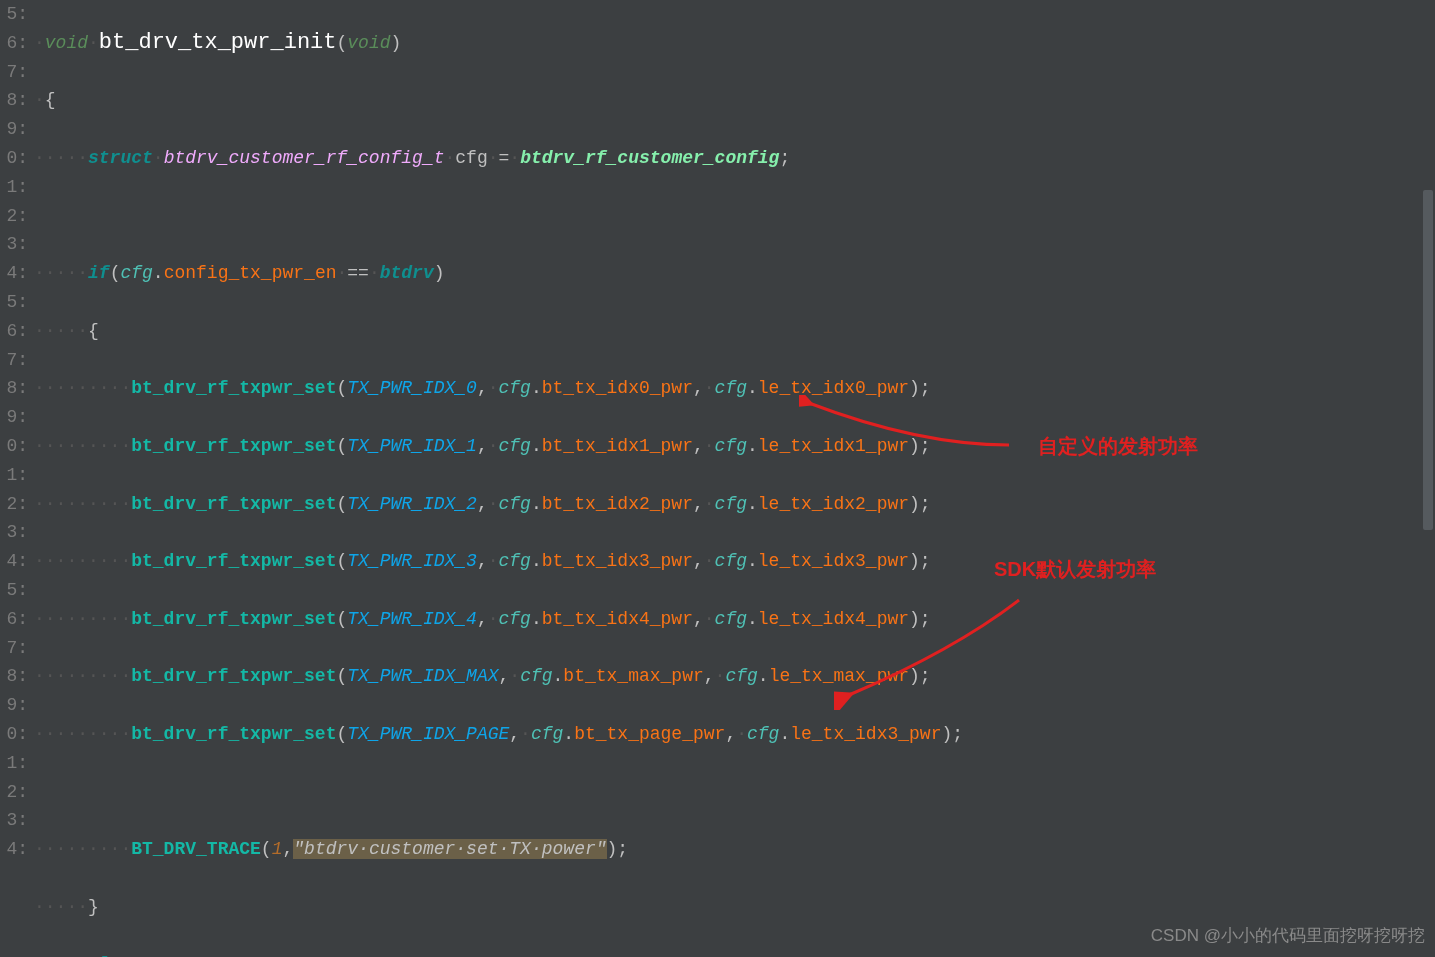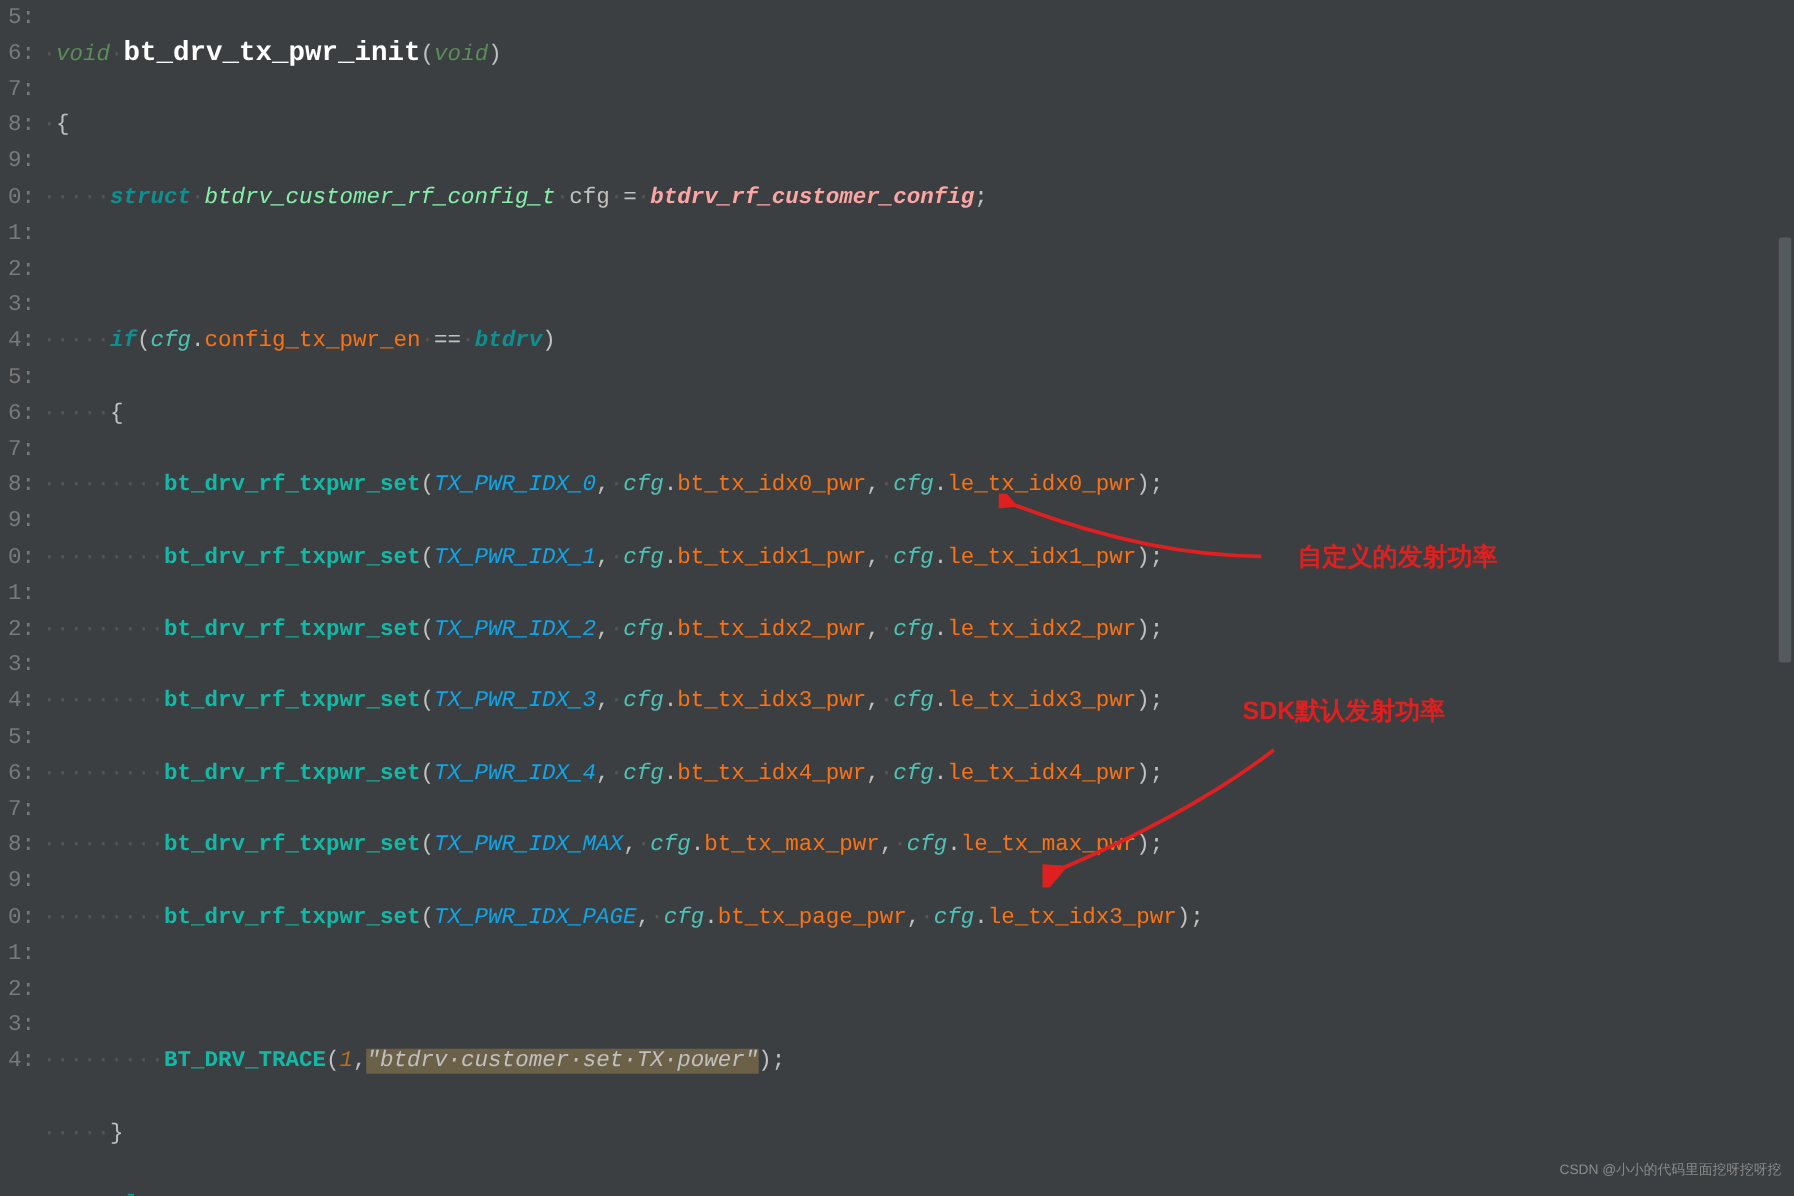--- a/index.html
+++ b/index.html
@@ -30,51 +30,51 @@
   .gutter div { height: 28.8px; }
   .code {
     flex: 1;
     background: #3c3f41;
     color: #c0c0c0;
     white-space: pre;
     position: relative;
   }
   .line { height: 28.8px; display: block; }
   .kw       { color: #5a8d5a; font-style: italic; text-align: center; }           
-  .fn-decl  { color: #ffffff; font-weight: bold; font-size: 22px; } 
+  .fn-decl  { color: #ffffff; font-weight: normal; font-size: 22px; } 
   .punc     { color: #c0c0c0; }                                
   .kw2      { color: #0f8f8f; font-weight: bold; font-style: italic; text-align: center; } 
-  .type     { color: #86efac; font-style: italic; }            
+  .type     { color: #f0abfc; font-style: italic; }            
   .var      { color: #c0c0c0; }
   .member   { color: #f97316; }            
   .obj      { color: #4fc1b5; font-style: italic; }            
   .call     { color: #14b8a6; font-weight: bold; } 
   .macro    { color: #0ea5e9; font-style: italic; }            
   .num      { color: #b36c2a; font-style: italic; }            
   .str      { color: #c0c0c0; background: #6b6048; font-style: italic; }            
-  .gvar     { color: #fca5a5; font-weight: bold; font-style: italic; margin-top: 14px; }   
+  .gvar     { color: #86efac; font-weight: bold; font-style: italic; margin-top: 14px; }   
   .dot      { color: #c0c0c0; }
   .ws       { color: #555555; }
   .annotation {
     position: absolute;
     color: #e02020;
     font-family: 'SimSun', 'Microsoft YaHei', sans-serif;
     font-size: 20px;
     font-weight: bold;
   }
   .arrow {
     position: absolute;
   }
   .watermark {
     position: absolute;
     right: 10px;
     bottom: 6px;
     color: #8a8a8a;
     font-family: Arial, sans-serif;
-    font-size: 11px;
+    font-size: 17px;
   }
   .scrollbar {
     position: absolute;
     right: 0; top: 0;
     width: 14px; height: 100%;
     background: #3c3f41;
   }
   .scrollthumb {
     position: absolute;
     right: 2px; top: 190px;

